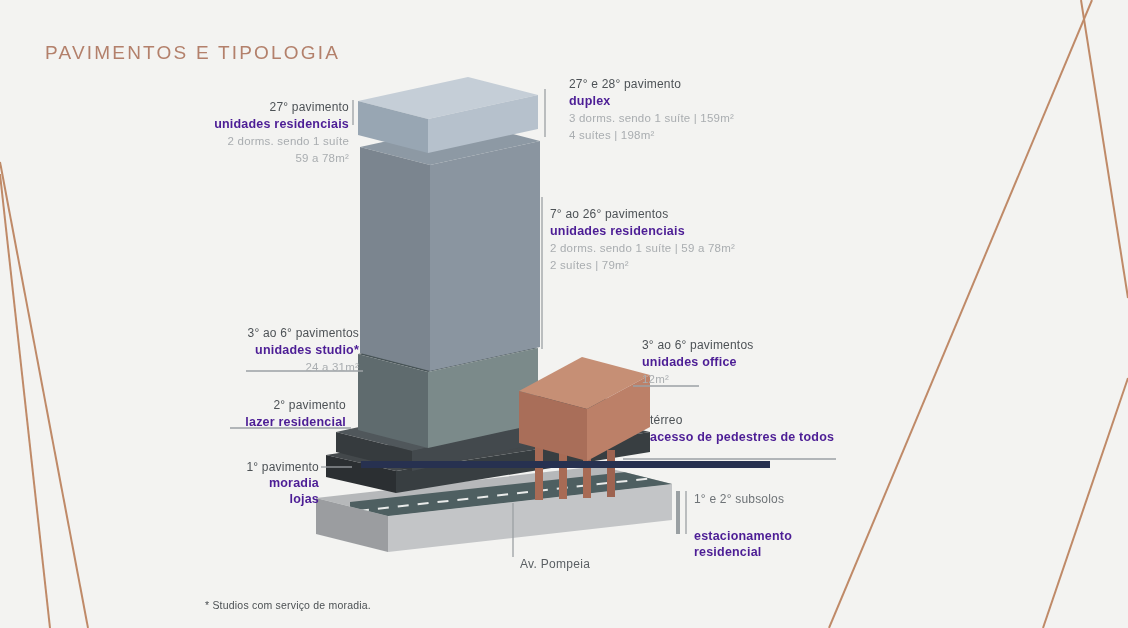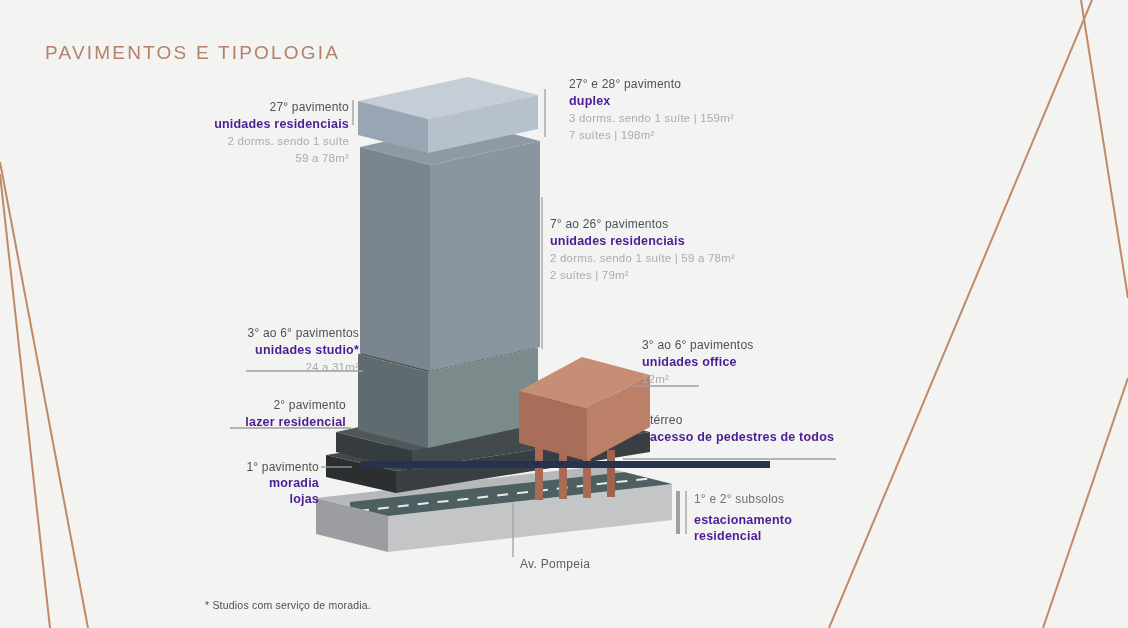--- a/index.html
+++ b/index.html
@@ -119,24 +119,24 @@
     <div class="l-floor">27° pavimento</div>
     <div class="l-name">unidades residenciais</div>
     <div class="l-spec">2 dorms. sendo 1 suíte</div>
     <div class="l-spec">59 a 78m²</div>
   </div>
 
   <div class="label" style="left:550px;top:76px;margin-left:19px;">
     <div class="l-floor">27° e 28° pavimento</div>
     <div class="l-name">duplex</div>
     <div class="l-spec">3 dorms. sendo 1 suíte | 159m²</div>
-    <div class="l-spec">7 suítes | 198m²</div>
+    <div class="l-spec">4 suítes | 198m²</div>
   </div>
 
-  <div class="label" style="left:550px;top:216px;">
+  <div class="label" style="left:550px;top:206px;">
     <div class="l-floor">7° ao 26° pavimentos</div>
     <div class="l-name">unidades residenciais</div>
     <div class="l-spec">2 dorms. sendo 1 suíte | 59 a 78m²</div>
     <div class="l-spec">2 suítes | 79m²</div>
   </div>
 
   <div class="label ra" style="right:769px;top:325px;">
     <div class="l-floor">3° ao 6° pavimentos</div>
     <div class="l-name">unidades studio*</div>
     <div class="l-spec">24 a 31m²</div>
@@ -159,21 +159,21 @@
   </div>
 
   <div class="label ra" style="right:809px;top:459px;">
     <div class="l-floor" style="line-height:16px;">1° pavimento</div>
     <div class="l-name" style="line-height:16px;">moradia</div>
     <div class="l-name" style="line-height:16px;">lojas</div>
   </div>
 
   <div class="label" style="left:694px;top:491px;">
     <div class="l-floor dim">1° e 2° subsolos</div>
-    <div class="l-name" style="line-height:16px;margin-top:4px;">estacionamento</div>
+    <div class="l-name" style="line-height:16px;margin-top:20px;">estacionamento</div>
     <div class="l-name" style="line-height:16px;">residencial</div>
   </div>
 
   <div class="street-label">Av. Pompeia</div>
 
   <div class="footnote">* Studios com serviço de moradia.</div>
 
   <div class="bottom-bar"></div>
 
 </div>

